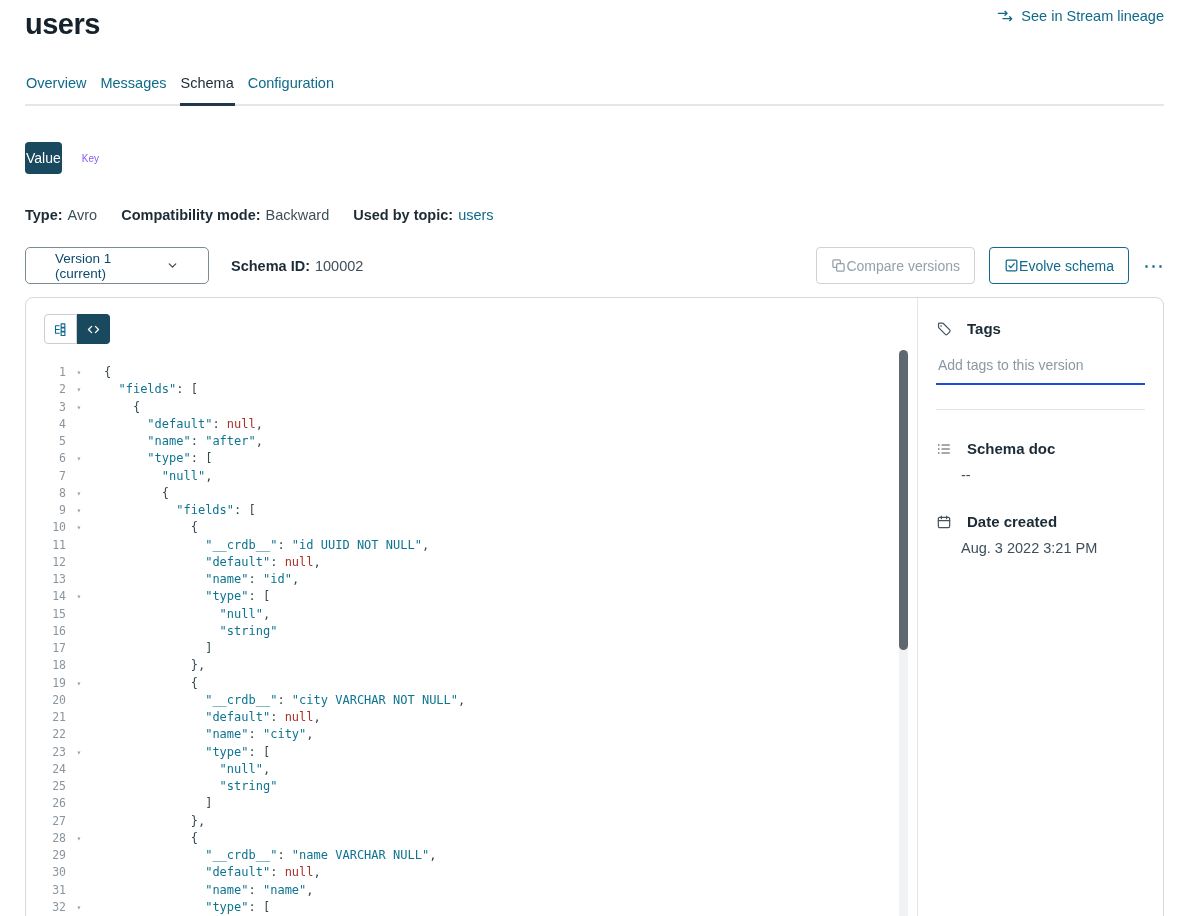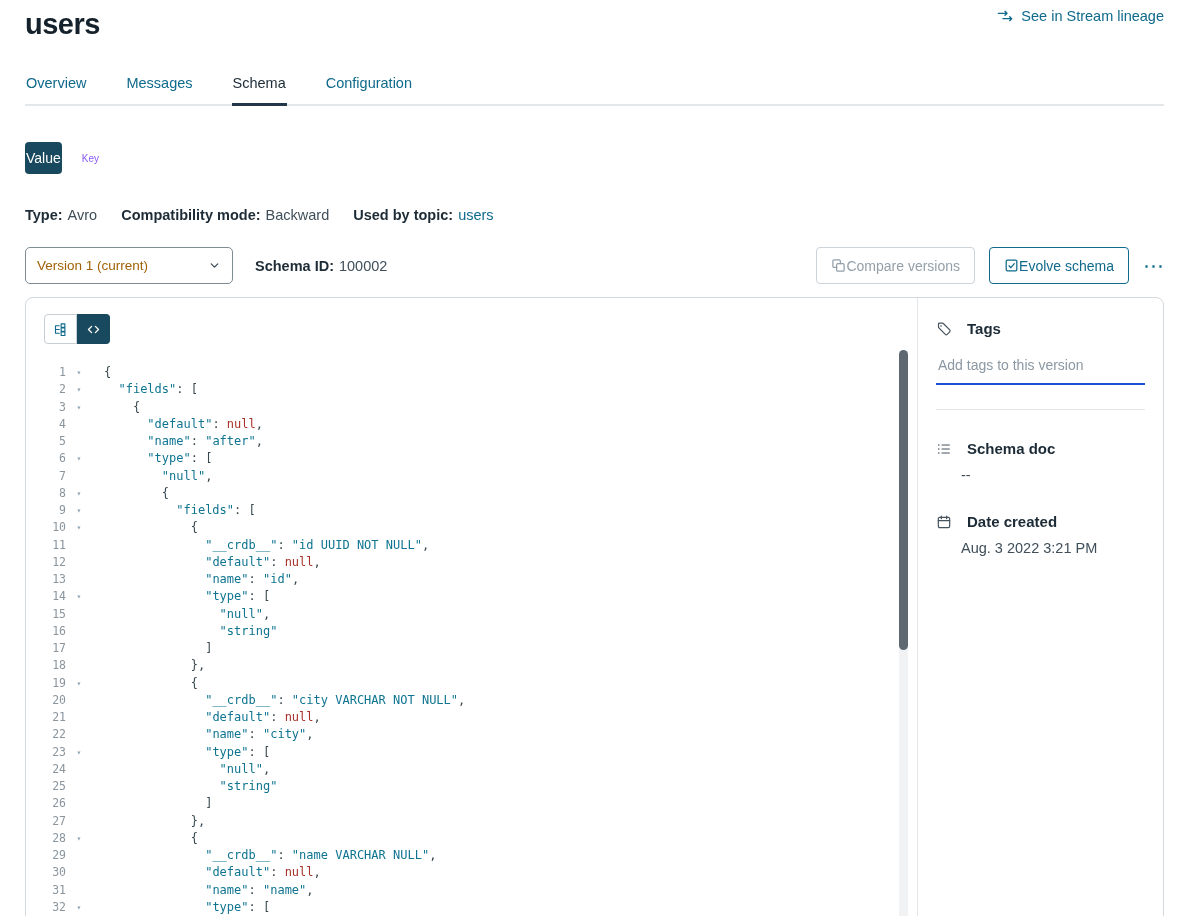--- a/index.html
+++ b/index.html
@@ -7,41 +7,41 @@
     font-family:"Liberation Sans",sans-serif;color:#1c2b36}
   .page{padding:0 25px}
 
   
   .header{display:flex;justify-content:space-between;align-items:flex-start;padding-top:8px}
   .title{font-size:29px;font-weight:800;letter-spacing:-0.5px;color:#15212b}
   .lineage{display:inline-flex;align-items:center;gap:8px;color:#0f6a8b;font-size:14.5px;
     cursor:pointer;background:none;border:none}
 
   
-  .tabs{display:flex;gap:38px;margin-top:34px;border-bottom:2px solid #e3e7ea}
+  .tabs{display:flex;gap:12px;margin-top:34px;border-bottom:2px solid #e3e7ea}
   .tab{font-size:14.5px;color:#0f6a8b;padding:0 1px 12px;border-bottom:3px solid transparent;
     margin-bottom:-2px;cursor:pointer;background:none;border-top:none;border-left:none;border-right:none}
   .tab.active{color:#1c2b36;border-bottom:3px solid #22384a;font-weight:400}
 
   
   .seg{display:flex;align-items:center;gap:14px;margin-top:36px}
   .seg-value{background:#18495e;color:#fff;font-size:14px;padding:8px 1px;border-radius:4px;border:none;cursor:pointer}
   .seg-key{color:#8b5cf6;font-size:10px;background:none;border:none;padding:8px 6px;cursor:pointer}
 
   
   .meta{display:flex;gap:24px;margin-top:33px;font-size:14.5px;align-items:flex-end}
   .meta .lbl{font-weight:700;color:#1c2b36}
   .meta .val{color:#3f4f5a;margin-left:5px}
   .meta .link{color:#0f6a8b;margin-left:5px;cursor:pointer}
 
   
   .vrow{display:flex;align-items:center;margin-top:24px}
-  .select{width:208px;height:37px;border:1px solid #7d8b94;border-radius:5px;display:flex;
-    align-items:center;justify-content:space-between;padding:0 11px;font-size:13.5px;
-    background:#fff;color:#a16207;cursor:pointer}
+  .select{width:184px;height:37px;border:1px solid #7d8b94;border-radius:5px;display:flex;
+    align-items:center;justify-content:space-between;padding:0 29px;font-size:13.5px;
+    background:#fff;color:#0c4a6e;cursor:pointer}
   .schemaid{margin-left:22px;font-size:14.5px}
   .schemaid .lbl{font-weight:700}
   .schemaid .val{color:#3f4f5a;margin-left:5px}
   .spacer{flex:1}
   .btn{height:37px;border-radius:4px;font-size:14px;display:inline-flex;align-items:center;
     padding:0 14px;background:#fff;cursor:pointer}
   .btn.compare{border:1px solid #ccd3d9;color:#93a0aa}
   .btn.evolve{border:1px solid #0f6a8b;color:#0f6a8b;margin-left:14px}
   .more{color:#0f6a8b;font-size:21px;margin-left:14px;background:none;border:none;cursor:pointer;line-height:1}
 

